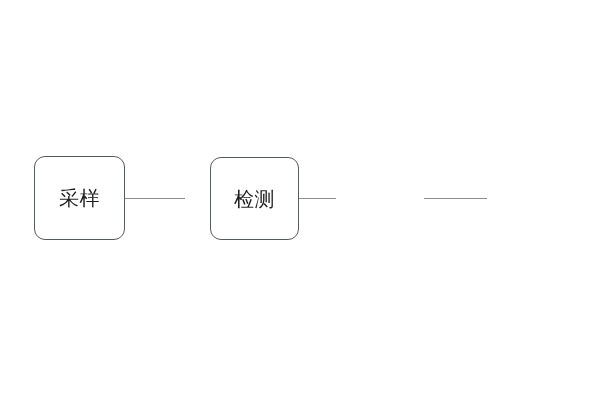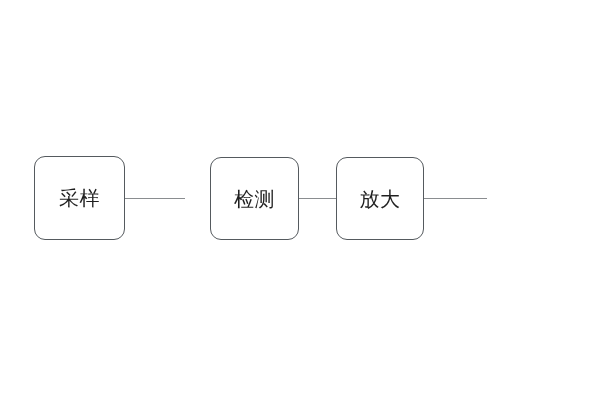--- a/index.html
+++ b/index.html
@@ -70,19 +70,16 @@
     <div class="connector conn-3"></div>
 
     <div class="node node-1">
       <span class="node-label">采样</span>
     </div>
 
     <div class="node node-2">
       <span class="node-label">检测</span>
     </div>
 
-    <div class="node node-3">
-      <span class="node-label">放大</span>
-    </div>
 
 
   </div>
 </div>
 
 </body></html>

